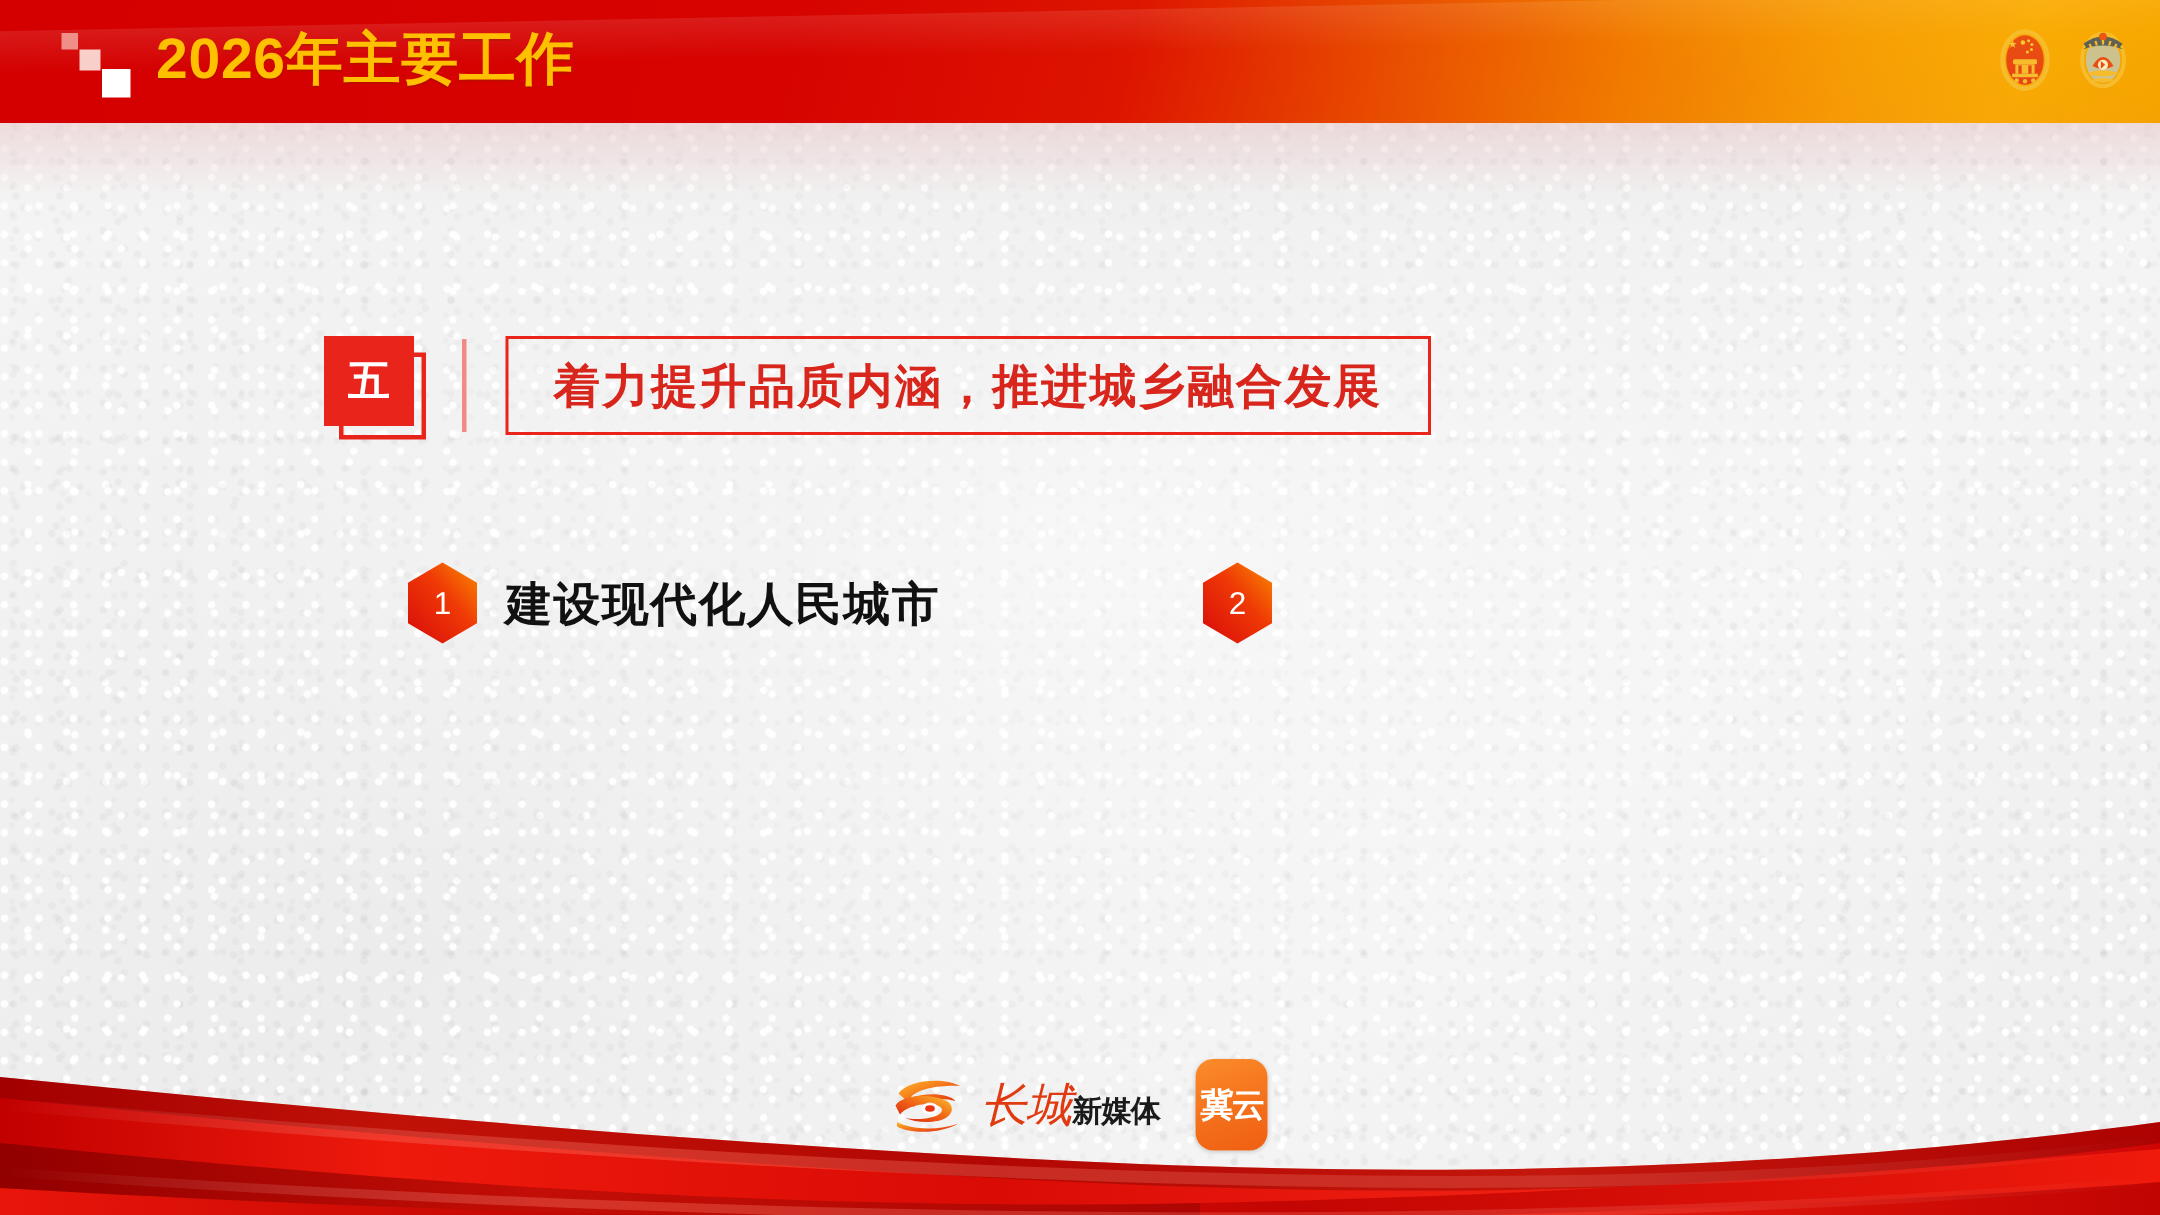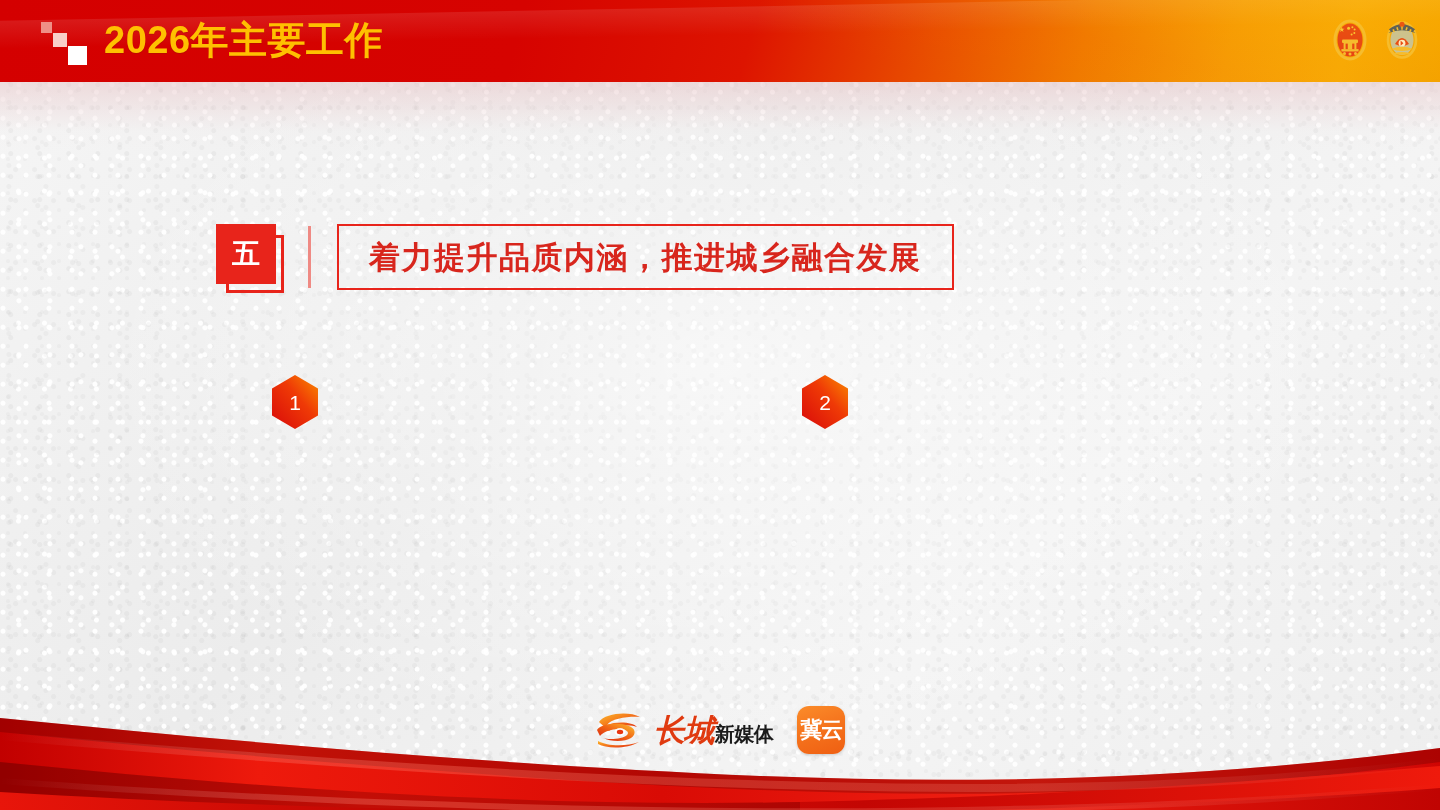--- a/index.html
+++ b/index.html
@@ -266,33 +266,33 @@
   }
   .logo-mark { width: 52px; height: 40px; display: block; }
   .logo-cc-text {
     display: flex;
     align-items: baseline;
     gap: 1px;
     line-height: 1;
   }
   .logo-cc-a {
     font-size: 31px;
-    font-weight: 700;
+    font-weight: 400;
     color: #e03a10;
     font-style: italic;
     letter-spacing: -1px;
   }
   .logo-cc-b {
     font-size: 20px;
     font-weight: 700;
     color: #1b1b1b;
     letter-spacing: -.5px;
   }
   .app-icon {
-    width: 48px; height: 48px;
+    width: 48px; height: 61px;
     border-radius: 12px;
     background: linear-gradient(160deg, #fb8c2a 0%, #f4701b 55%, #ef5f12 100%);
     display: flex;
     align-items: center;
     justify-content: center;
     box-shadow: 0 1px 3px rgba(0,0,0,.18);
   }
   .app-icon-text {
     color: #ffffff;
     font-size: 22px;
@@ -381,20 +381,21 @@
             <linearGradient id="hexg1" x1="1" y1="0" x2="0" y2="1">
               <stop offset="0%" stop-color="#fa8c00"></stop>
               <stop offset="42%" stop-color="#ef3a06"></stop>
               <stop offset="100%" stop-color="#d8090a"></stop>
             </linearGradient>
           </defs>
           <polygon points="25,1 48,14.5 48,41.5 25,55 2,41.5 2,14.5" fill="url(#hexg1)"></polygon>
         </svg>
         <span class="hex-num">1</span>
       </span>
+      <span class="item-label">建设现代化人民城市</span>
     </div>
 
     <div class="item item-2">
       <span class="hex">
         <svg viewBox="0 0 50 56">
           <defs>
             <linearGradient id="hexg2" x1="1" y1="0" x2="0" y2="1">
               <stop offset="0%" stop-color="#fa8c00"></stop>
               <stop offset="42%" stop-color="#ef3a06"></stop>
               <stop offset="100%" stop-color="#d8090a"></stop>

